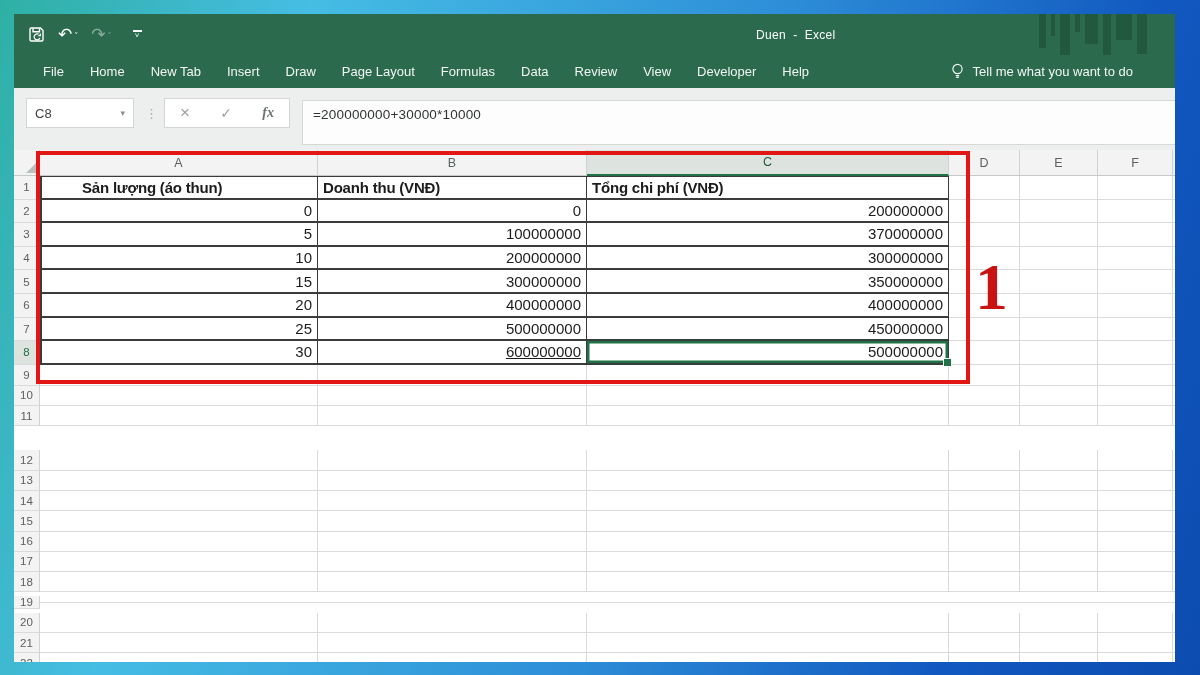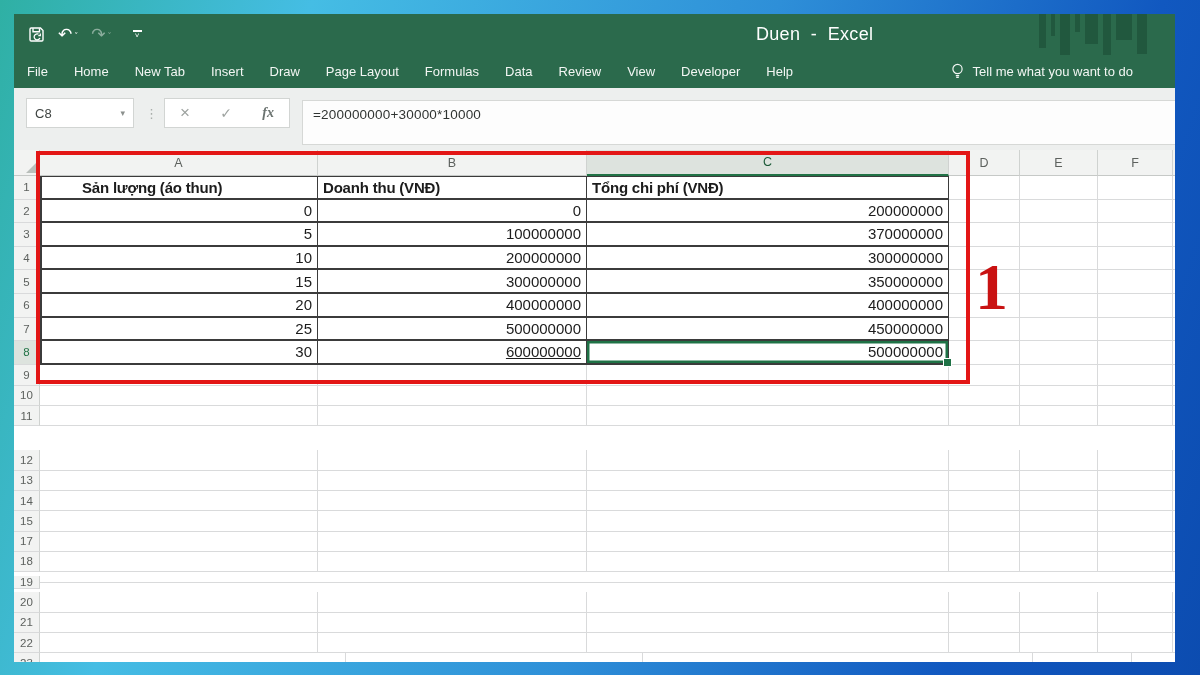--- a/index.html
+++ b/index.html
@@ -20,29 +20,29 @@
   }
   .qat-icon { color:#fff; font-family:"DejaVu Sans",sans-serif; font-size:17px; line-height:1; display:flex; align-items:center; }
   .qat-chevron { color:#dfe9e2; font-size:8px; margin-left:2px; align-self:flex-end; padding-bottom:2px; }
   .dim { opacity:.45; }
   .qmore { display:flex; flex-direction:column; align-items:center; margin-left:8px; }
   .qmore-bar { width:9px; height:0; border-top:2px solid #fff; margin-bottom:1px; }
   .qmore-chev { color:#fff; font-size:8px; line-height:6px; }
   .win-title {
     position:absolute; left:742px; top:0; height:100%;
     display:flex; align-items:center;
-    color:#fdfefd; font-size:18px; letter-spacing:.3px; white-space:pre;
+    color:#fdfefd; font-size:12px; letter-spacing:.3px; white-space:pre;
   }
   .skyline { position:absolute; right:28px; top:0; height:100%; display:flex; align-items:flex-start; gap:5px; }
   .skyline div { background:rgba(10,46,30,.30); }
 
   
   .menubar {
     height:33px; background:#2b6a4c; display:flex; align-items:center;
-    padding-left:0; position:relative;
+    padding-left:16px; position:relative;
   }
   .mtab { color:#f2f6f3; font-size:13px; padding:0 13px; cursor:default; white-space:nowrap; }
   .tellme { position:absolute; right:42px; display:flex; align-items:center; gap:9px; color:#f2f6f3; font-size:13px; }
 
   
   .fstrip { height:62px; background:#edefee; position:relative; }
   .namebox {
     position:absolute; left:12px; top:10px; width:108px; height:30px;
     background:#fff; border:1px solid #d2d5d3; display:flex; align-items:center;
     padding:0 8px; font-size:13px; color:#3f4442;
@@ -346,20 +346,30 @@
             <div class="rhead">15</div>
             <div class="gcell" style="width: 278px;"></div>
             <div class="gcell" style="width: 269px;"></div>
             <div class="gcell" style="width: 362px;"></div>
             <div class="gcell" style="width: 71px;"></div>
             <div class="gcell" style="width: 78px;"></div>
             <div class="gcell" style="width: 75px;"></div>
             <div class="gcell fill"></div>
           </div>
           <div class="grow" style="height: 20.3px;">
+            <div class="rhead">16</div>
+            <div class="gcell" style="width: 278px;"></div>
+            <div class="gcell" style="width: 269px;"></div>
+            <div class="gcell" style="width: 362px;"></div>
+            <div class="gcell" style="width: 71px;"></div>
+            <div class="gcell" style="width: 78px;"></div>
+            <div class="gcell" style="width: 75px;"></div>
+            <div class="gcell fill"></div>
+          </div>
+          <div class="grow" style="height: 20.3px;">
             <div class="rhead">17</div>
             <div class="gcell" style="width: 278px;"></div>
             <div class="gcell" style="width: 269px;"></div>
             <div class="gcell" style="width: 362px;"></div>
             <div class="gcell" style="width: 71px;"></div>
             <div class="gcell" style="width: 78px;"></div>
             <div class="gcell" style="width: 75px;"></div>
             <div class="gcell fill"></div>
           </div>
           <div class="grow" style="height: 20.3px;">

